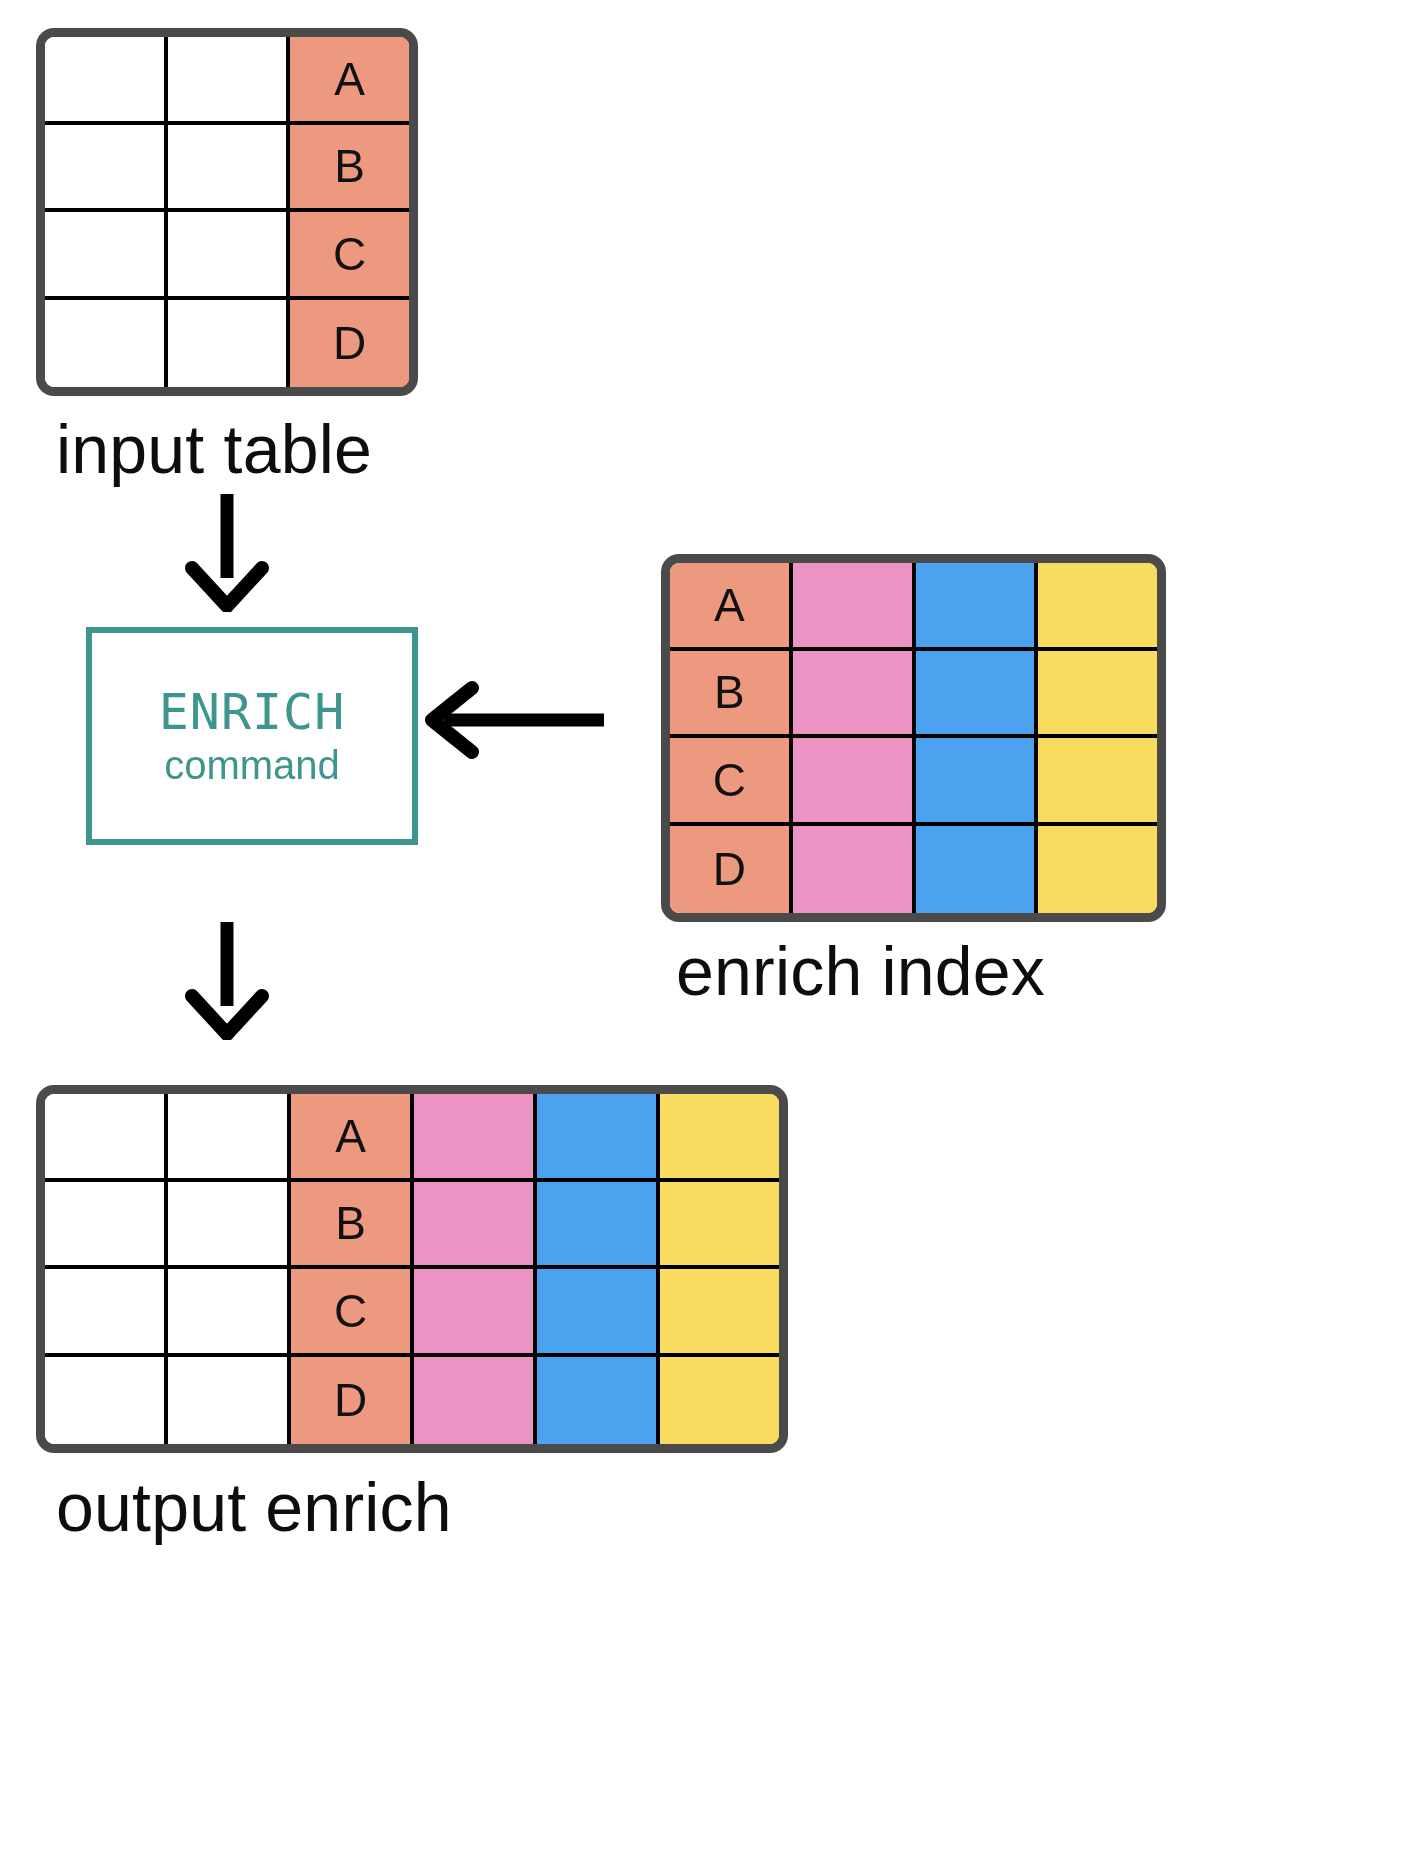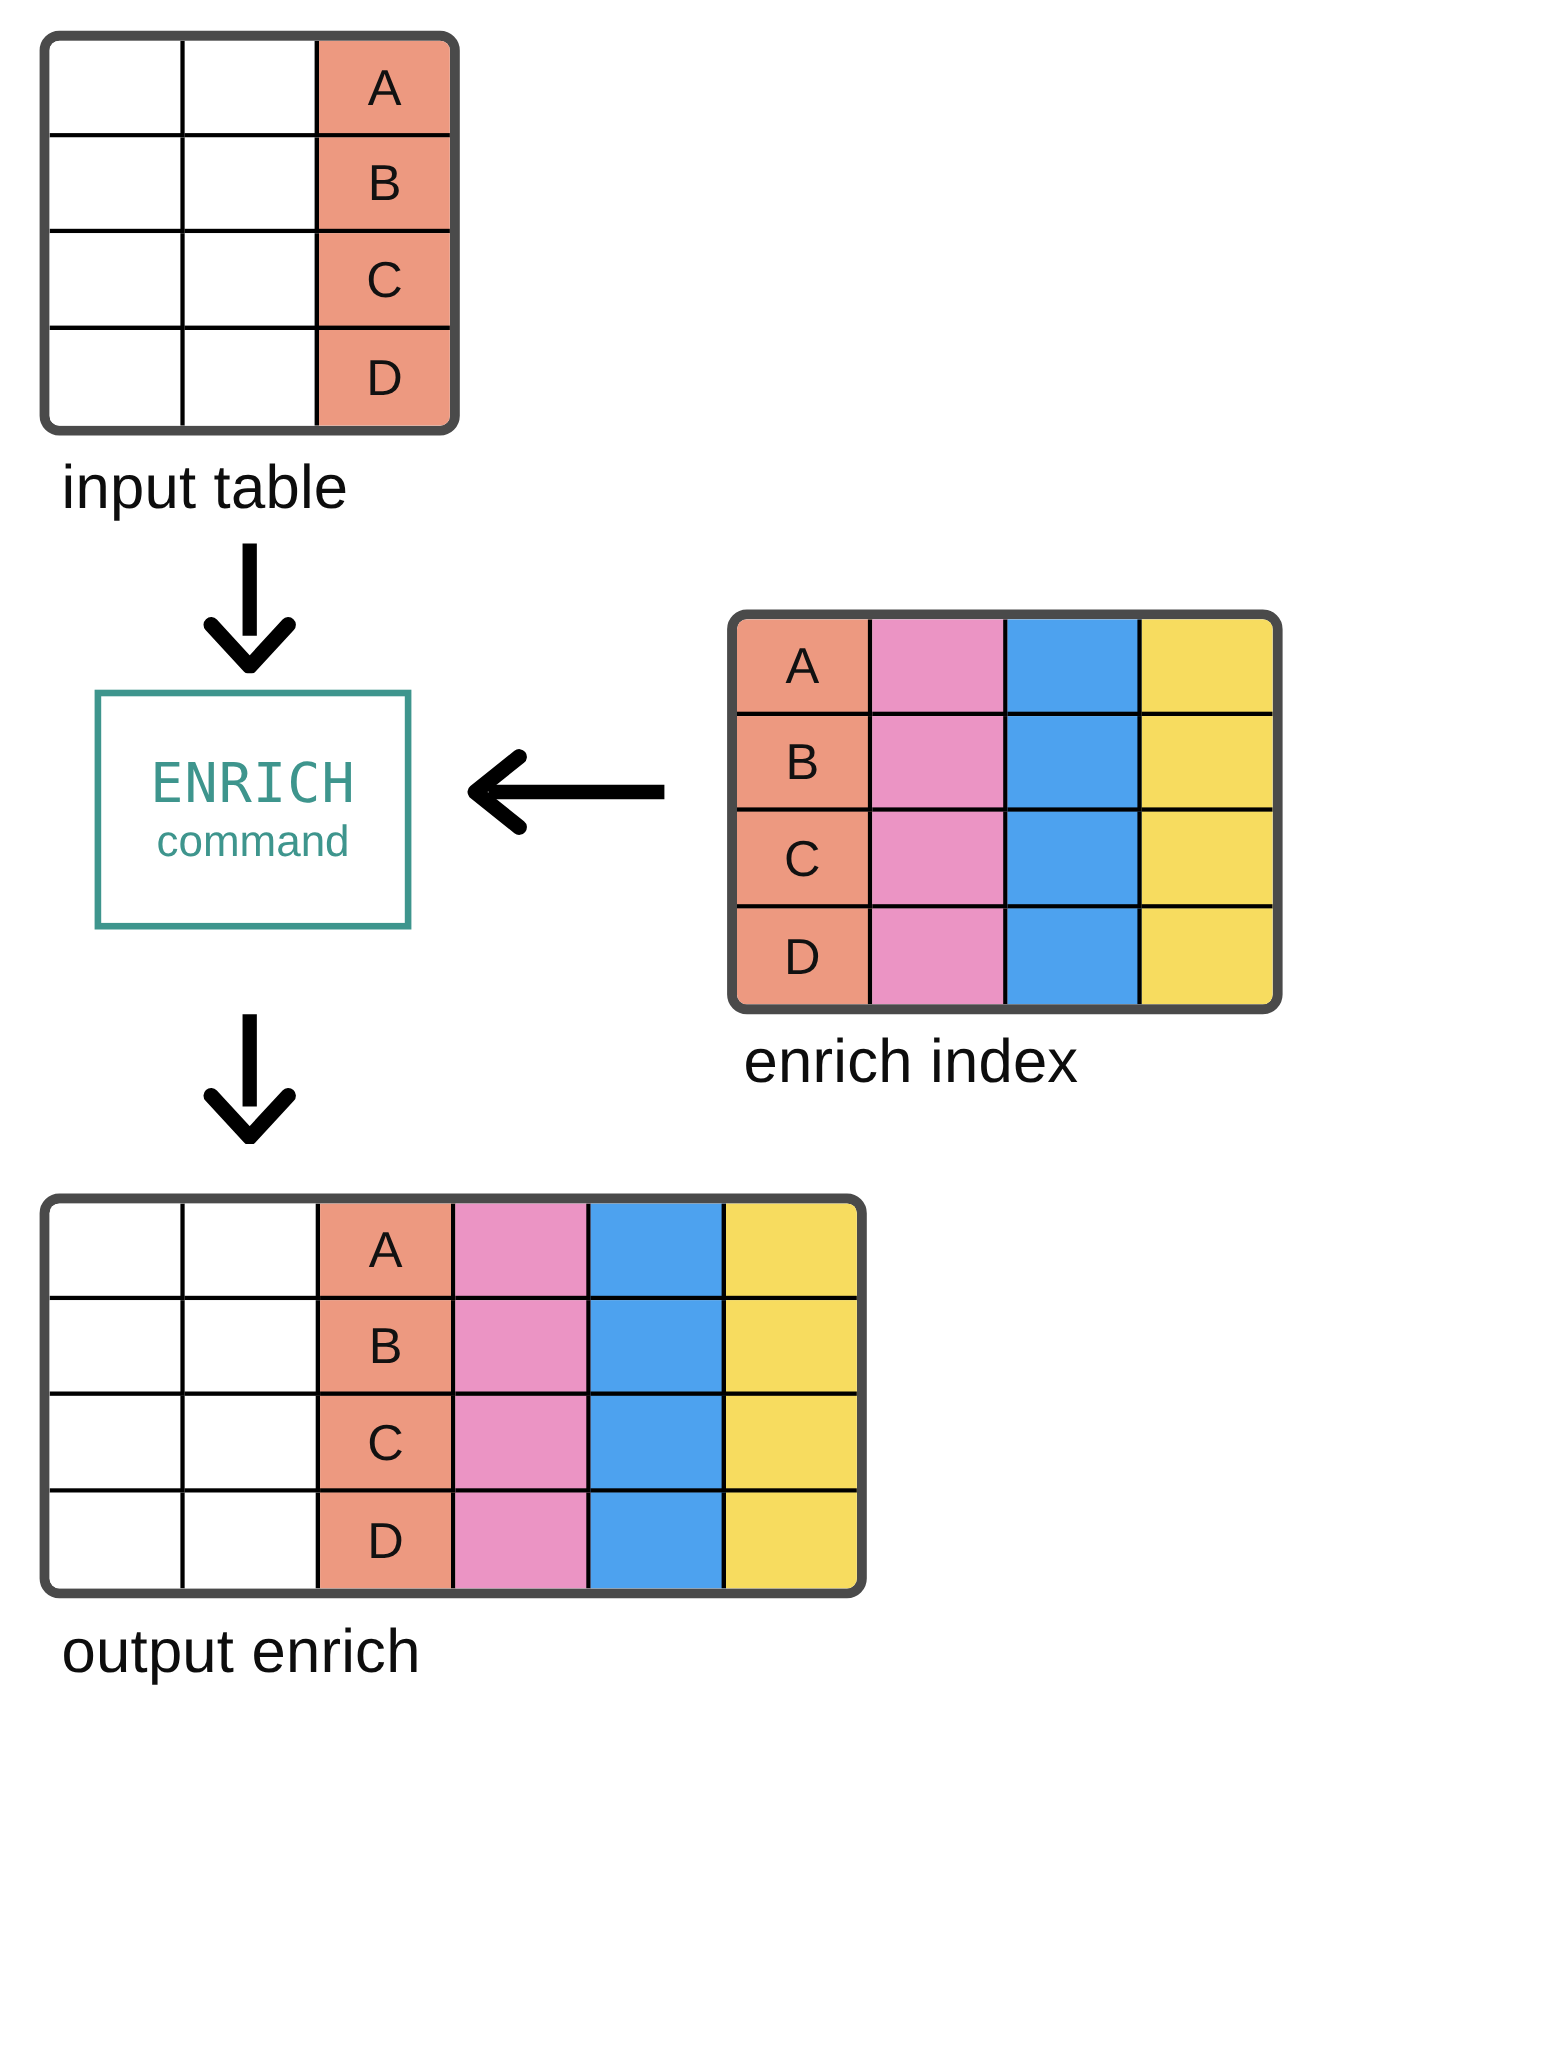--- a/index.html
+++ b/index.html
@@ -48,21 +48,21 @@
     color: #111111;
     line-height: 1;
     min-width: 0;
   }
   .trow:last-child .tcell { border-bottom: none; }
   .tcell:last-child { border-right: none; }
 
   
   .caption {
     position: absolute;
-    font-size: 56px;
+    font-size: 68px;
     color: #0d0d0d;
     letter-spacing: 0.2px;
     white-space: nowrap;
     text-align: right;
   }
 
   
   .cmd-box {
     position: absolute;
     box-sizing: border-box;
@@ -118,21 +118,21 @@
       </div>
     </div>
 
   <div class="caption" id="input-caption" style="left:56px; top:410px;">input table</div>
 
   <svg class="arrow" style="left:170px; top:492px;" width="130" height="120" viewBox="0 0 130 120">
     <line x1="57" y1="2" x2="57" y2="86" stroke="#000" stroke-width="13"></line>
     <path d="M 22 76 L 57 114 L 92 76" fill="none" stroke="#000" stroke-width="14" stroke-linecap="round" stroke-linejoin="round"></path>
   </svg>
 
-  <div class="cmd-box" id="command-box" style="left:86px; top:627px; width:288px; height:218px;">
+  <div class="cmd-box" id="command-box" style="left:86px; top:627px; width:332px; height:218px;">
     <div class="cmd-line1">ENRICH</div>
     <div class="cmd-line2">command</div>
   </div>
 
   <svg class="arrow" style="left:424px; top:680px;" width="186" height="80" viewBox="0 0 186 80">
     <line x1="180" y1="40" x2="20" y2="40" stroke="#000" stroke-width="13"></line>
     <path d="M 48 8 L 8 40 L 48 72" fill="none" stroke="#000" stroke-width="14" stroke-linecap="round" stroke-linejoin="round"></path>
   </svg>
 
   <div class="table-card" id="enrich-index-table" style="left:661px; top:554px; width:505px; height:368px;">

